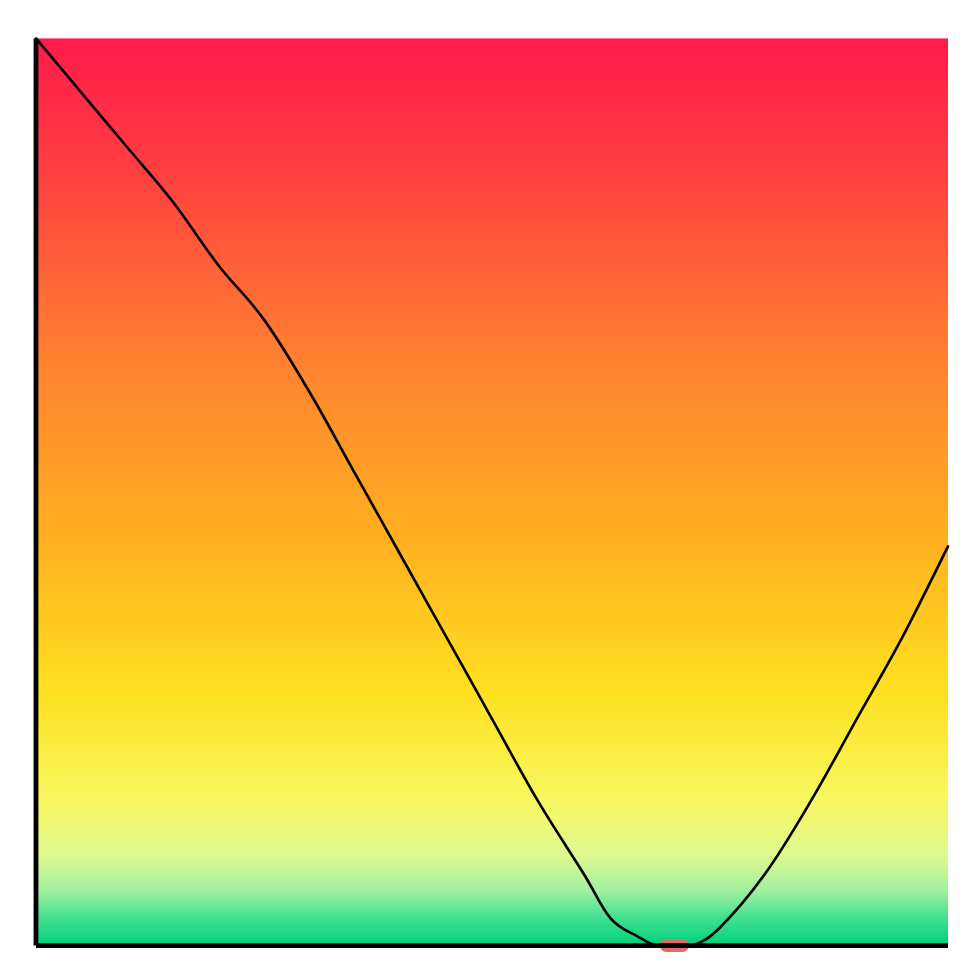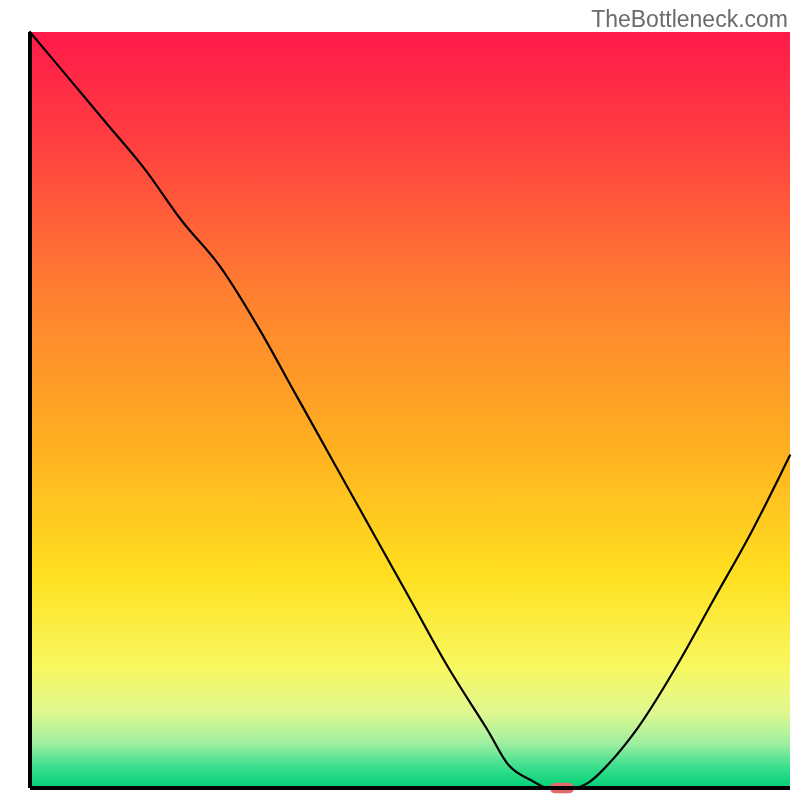--- a/index.html
+++ b/index.html
@@ -25,21 +25,20 @@
     z-index: 10;
   }
   svg {
     display: block;
   }
 </style>
 </head>
 <body>
 
 <div class="container">
-  <div class="watermark">TheBottleneck.com</div>
   <svg id="chart-svg" width="800" height="800" viewBox="0 0 800 800">
       <defs>
         <linearGradient id="bg-grad" x1="0" y1="0" x2="0" y2="1">
           <stop offset="0%" stop-color="#ff1a4a"></stop>
           <stop offset="15%" stop-color="#ff4040"></stop>
           <stop offset="35%" stop-color="#ff8030"></stop>
           <stop offset="55.00000000000001%" stop-color="#ffb020"></stop>
           <stop offset="72%" stop-color="#ffe020"></stop>
           <stop offset="84%" stop-color="#f8f860"></stop>
           <stop offset="90%" stop-color="#e0f890"></stop>

